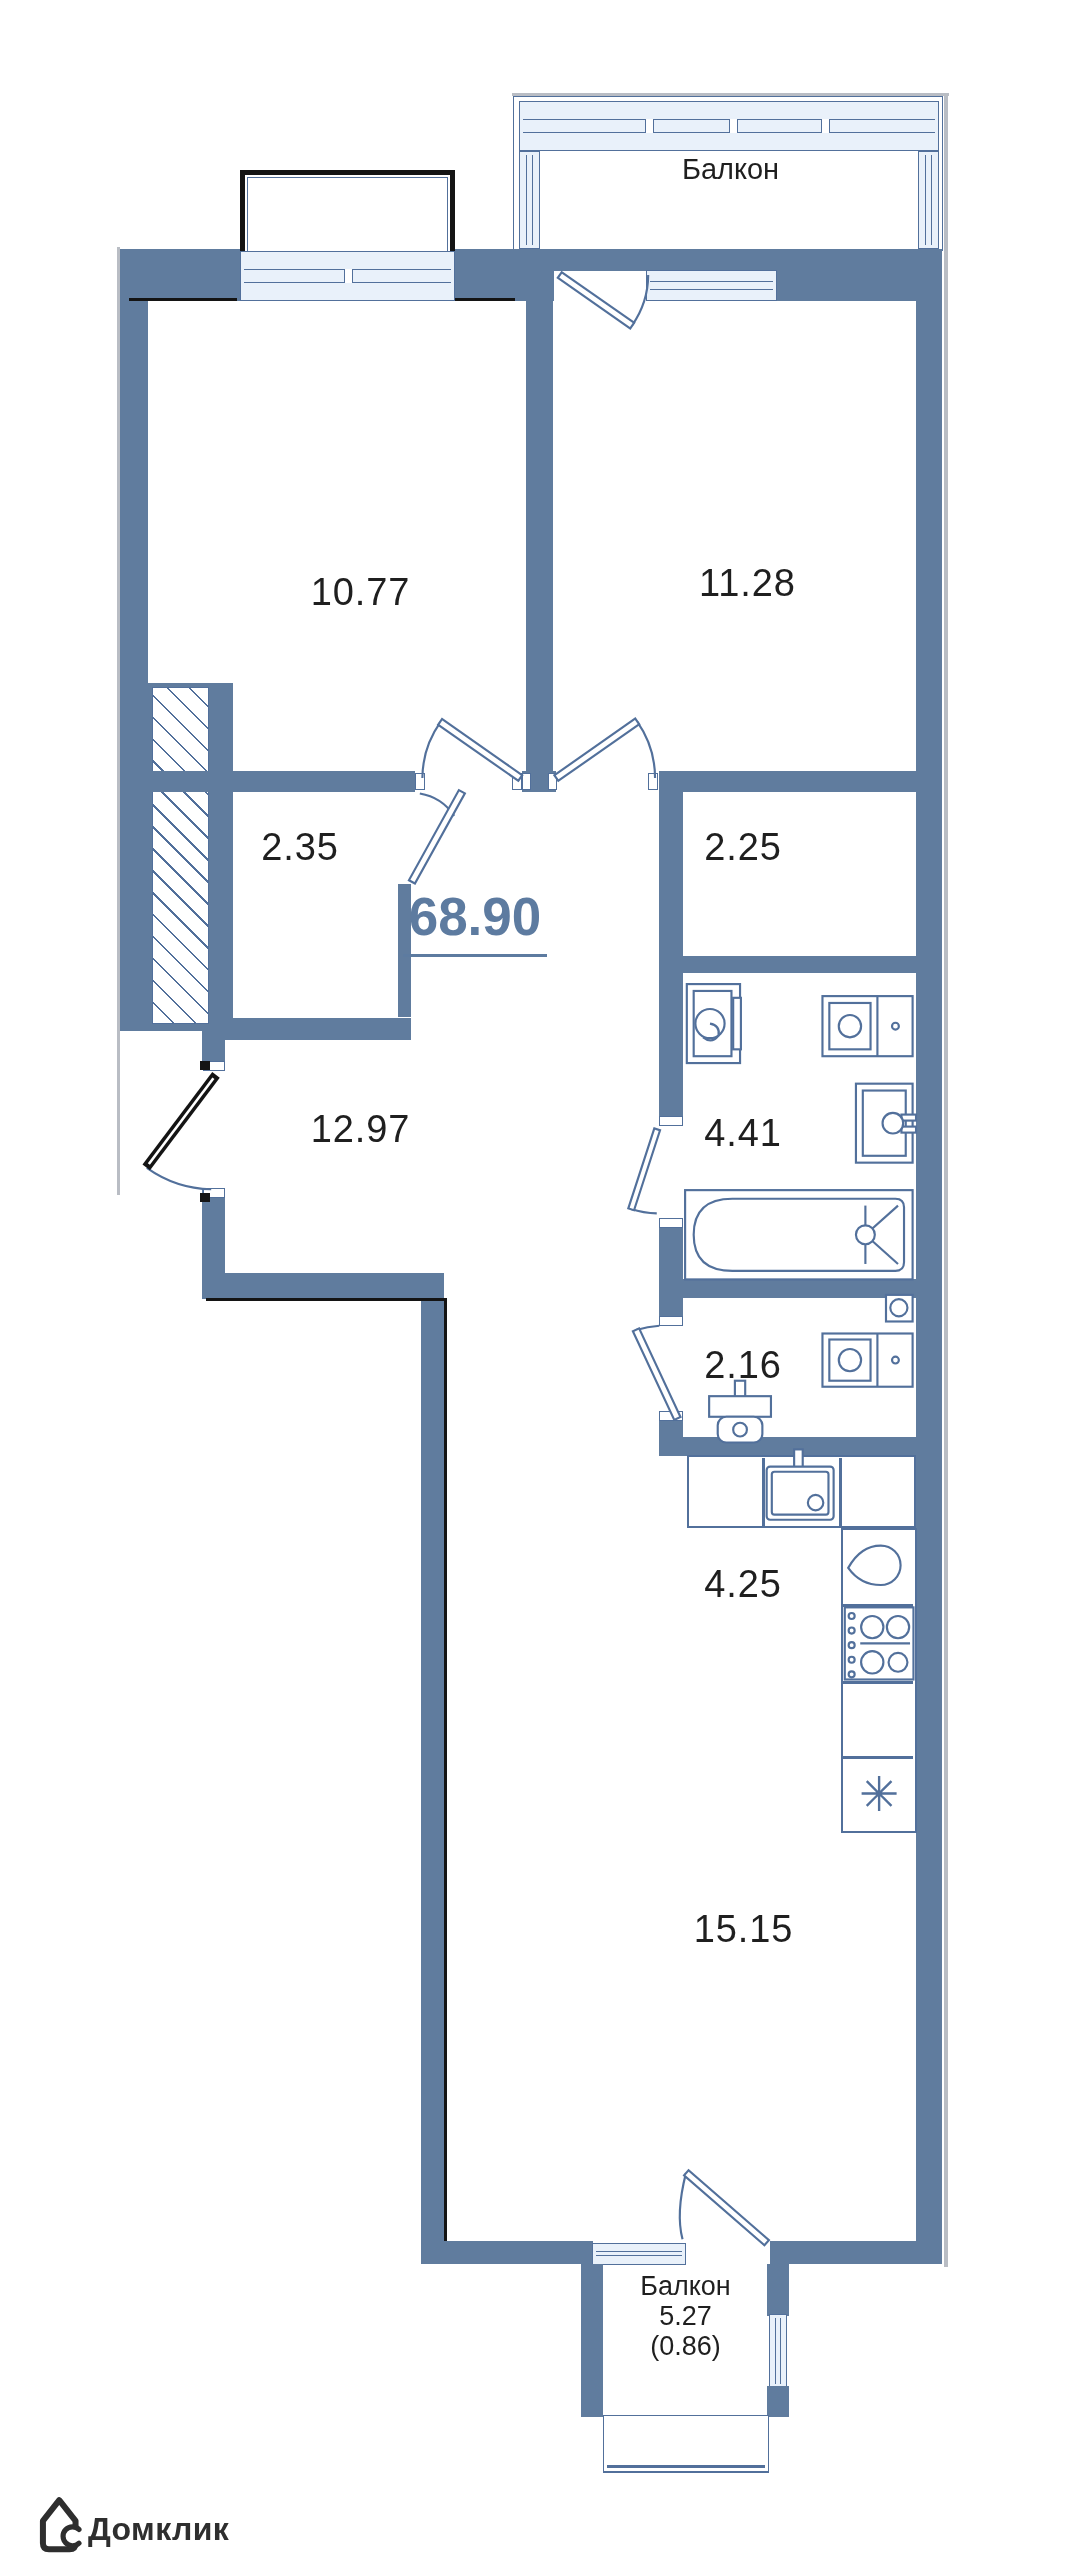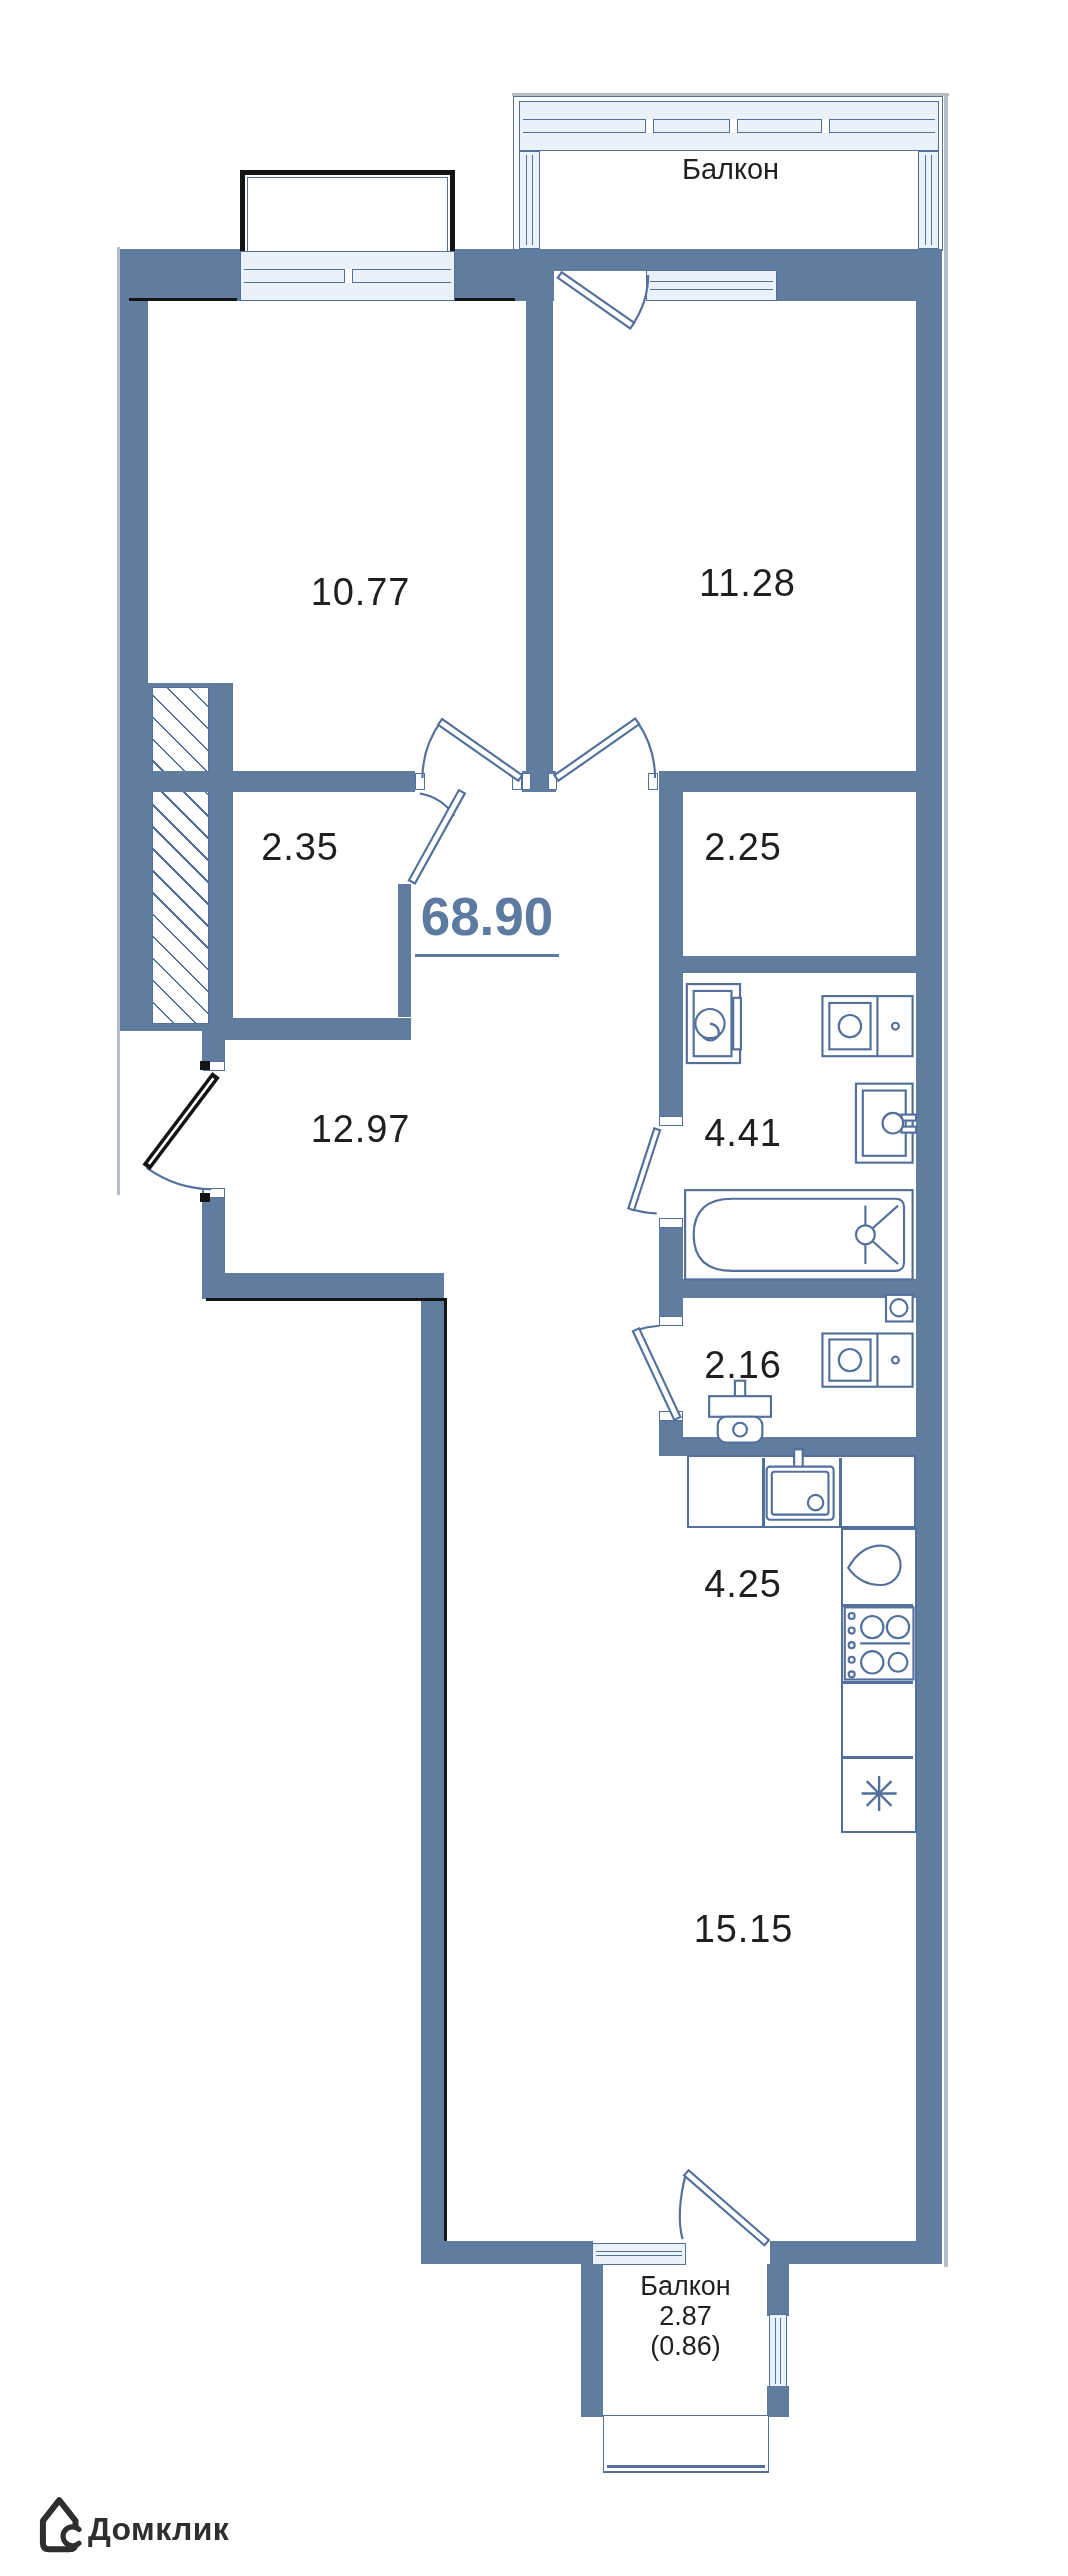--- a/index.html
+++ b/index.html
@@ -137,21 +137,21 @@
   <div class="winv" style="left:769px;top:2314px;width:18px;height:74px;">
     <div class="railv"></div>
   </div>
   <div class="wall" style="left:767px;top:2386px;width:21.5px;height:31px;"></div>
   <div class="rails" style="left:603px;top:2415px;width:166px;height:58px;border-bottom-width:2.6px;">
     <div class="inr"></div>
   </div>
 
   <div class="balctxt" style="left:591px;top:2271px;width:189px;font-size:27px;">
     <div>Балкон</div>
-    <div>2.87</div>
+    <div>5.27</div>
     <div>(0.86)</div>
   </div>
 
   <div class="counter" style="left:687px;top:1455px;width:229px;height:73px;"></div>
   <div class="cdiv-v" style="left:762px;top:1458px;height:68px;"></div>
   <div class="cdiv-v" style="left:839px;top:1458px;height:68px;"></div>
   <div class="counter" style="left:841px;top:1528px;width:76px;height:305px;"></div>
   <div class="cdiv-h" style="left:843px;top:1604px;width:70px;"></div>
   <div class="cdiv-h" style="left:843px;top:1681px;width:70px;"></div>
   <div class="cdiv-h" style="left:843px;top:1756px;width:70px;"></div>
@@ -289,20 +289,20 @@
   <div class="label" style="left:283px;top:571px;width:155px;">10.77</div>
   <div class="label" style="left:670px;top:562px;width:155px;">11.28</div>
   <div class="label" style="left:240px;top:826px;width:120px;">2.35</div>
   <div class="label" style="left:683px;top:826px;width:120px;">2.25</div>
   <div class="label" style="left:292px;top:1108px;width:137px;">12.97</div>
   <div class="label" style="left:683px;top:1112px;width:120px;">4.41</div>
   <div class="label" style="left:683px;top:1344px;width:120px;">2.16</div>
   <div class="label" style="left:683px;top:1563px;width:120px;">4.25</div>
   <div class="label" style="left:666px;top:1908px;width:155px;">15.15</div>
 
-  <div class="total" style="left:386px;top:886px;width:202px;">
+  <div class="total" style="left:374px;top:886px;width:202px;">
     <span>68.90</span>
   </div>
 
   <div class="logotext" style="left:88px;top:2511px;">Домклик</div>
 
 </div>
 
 
 </body></html>

